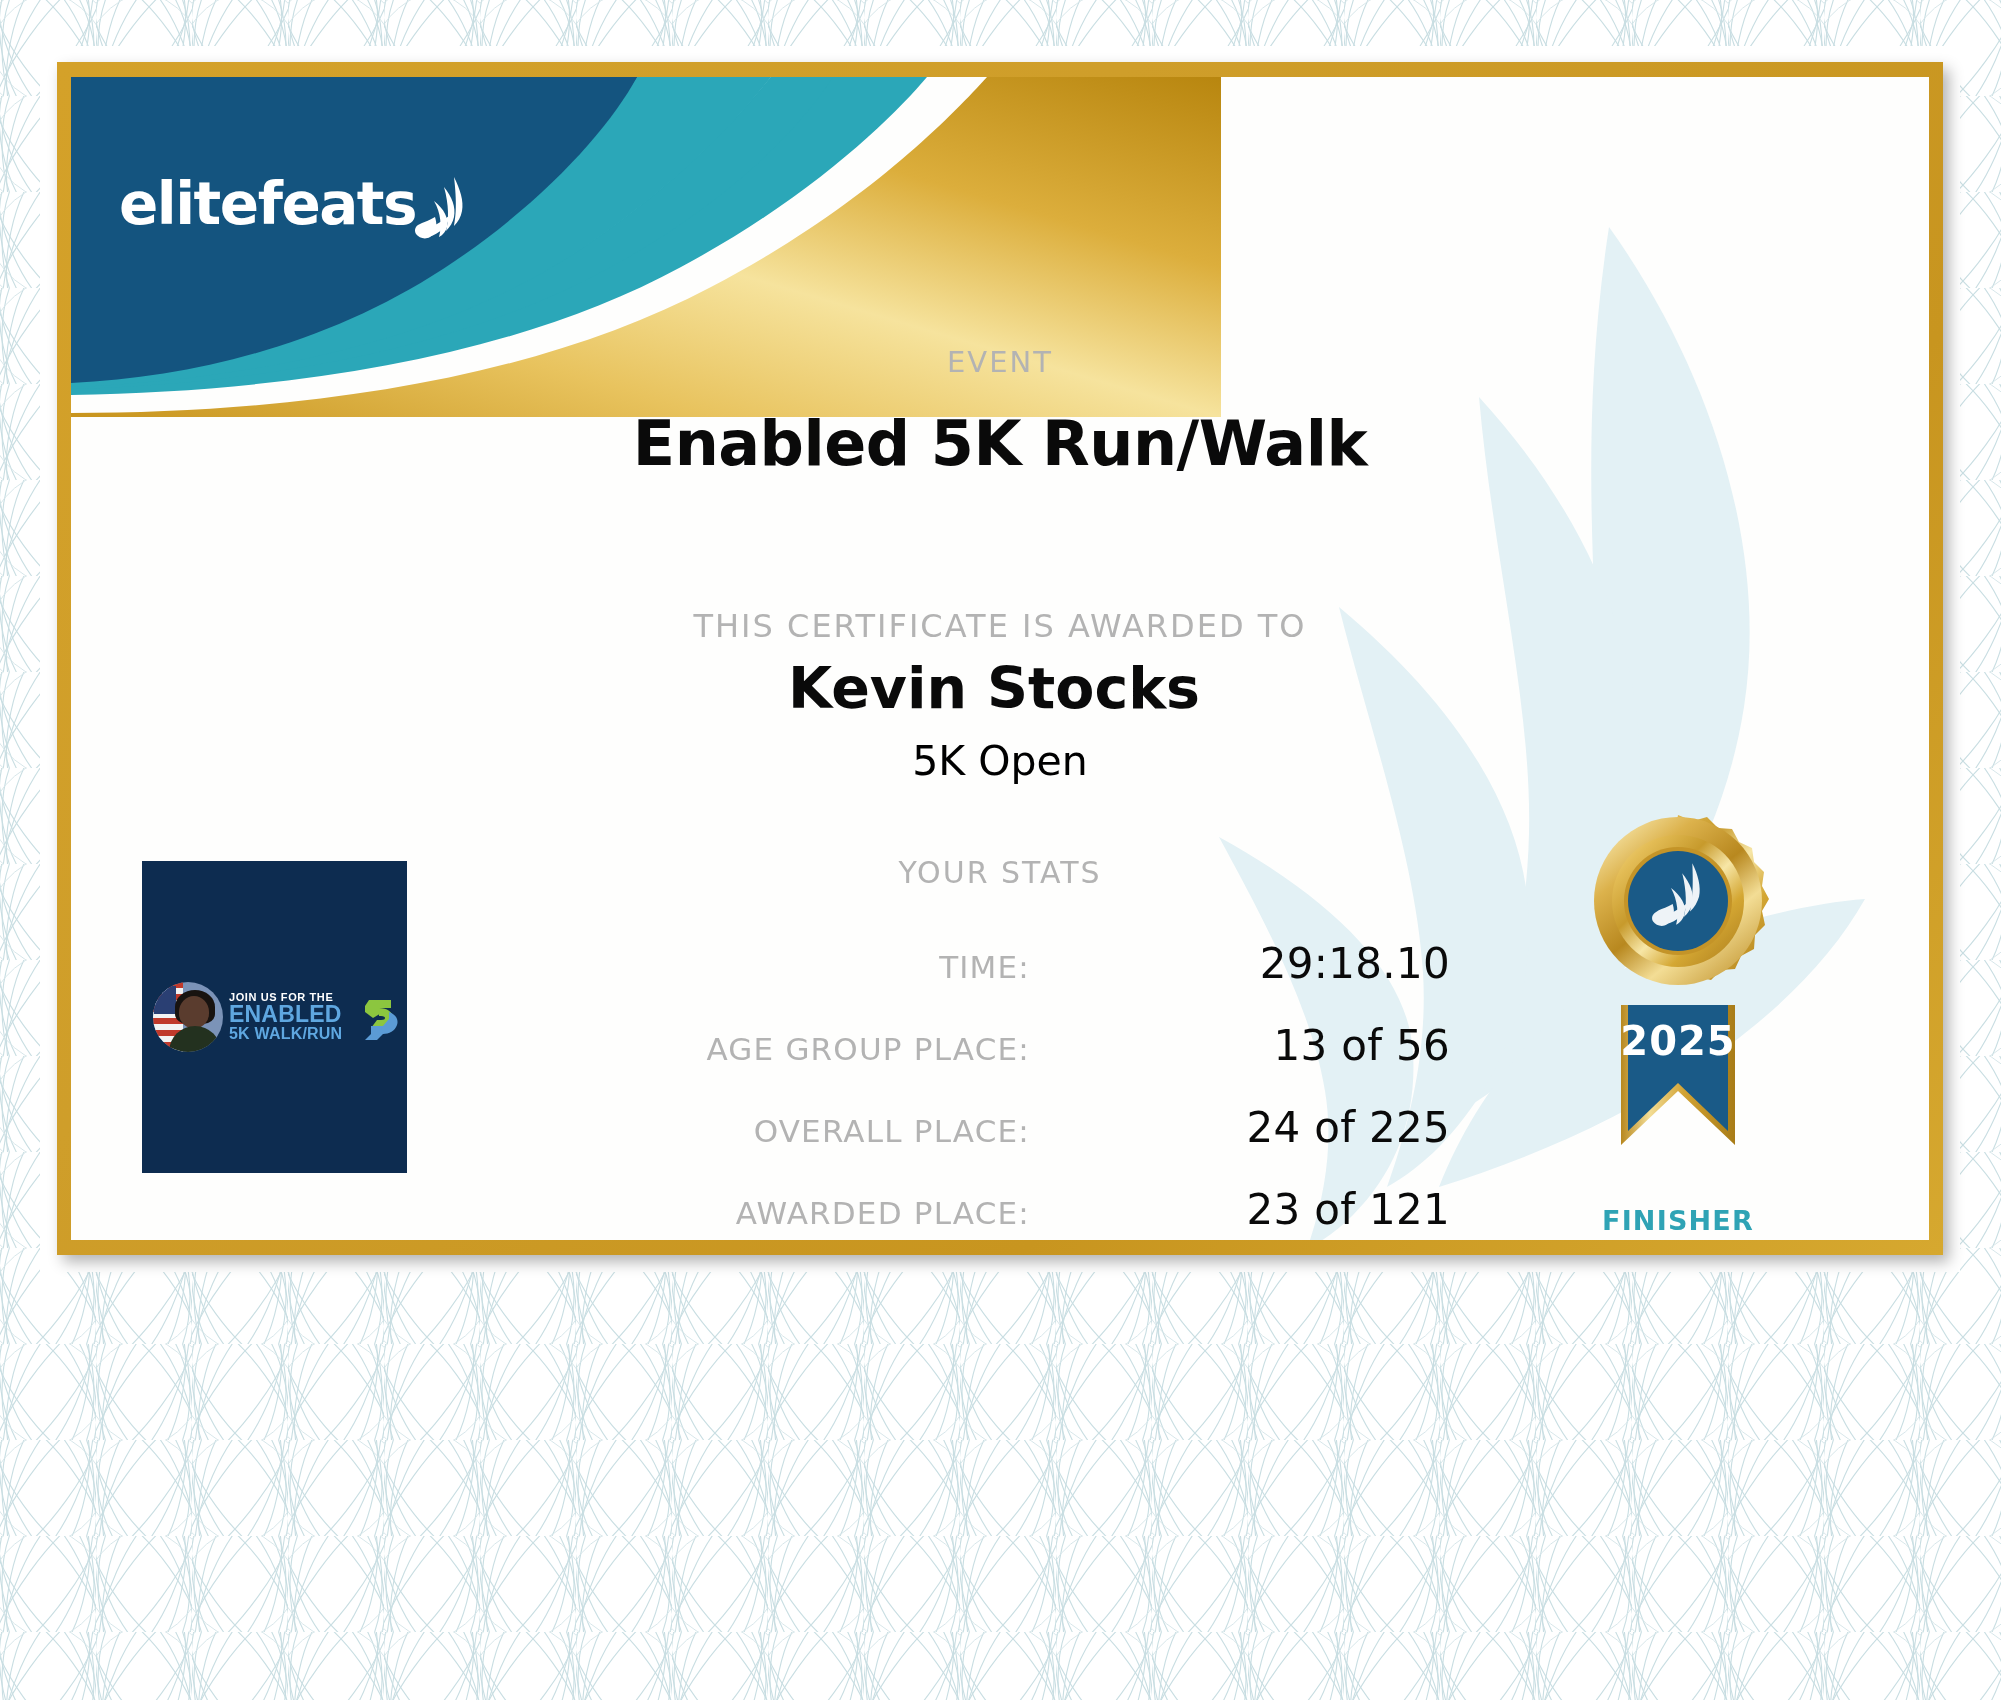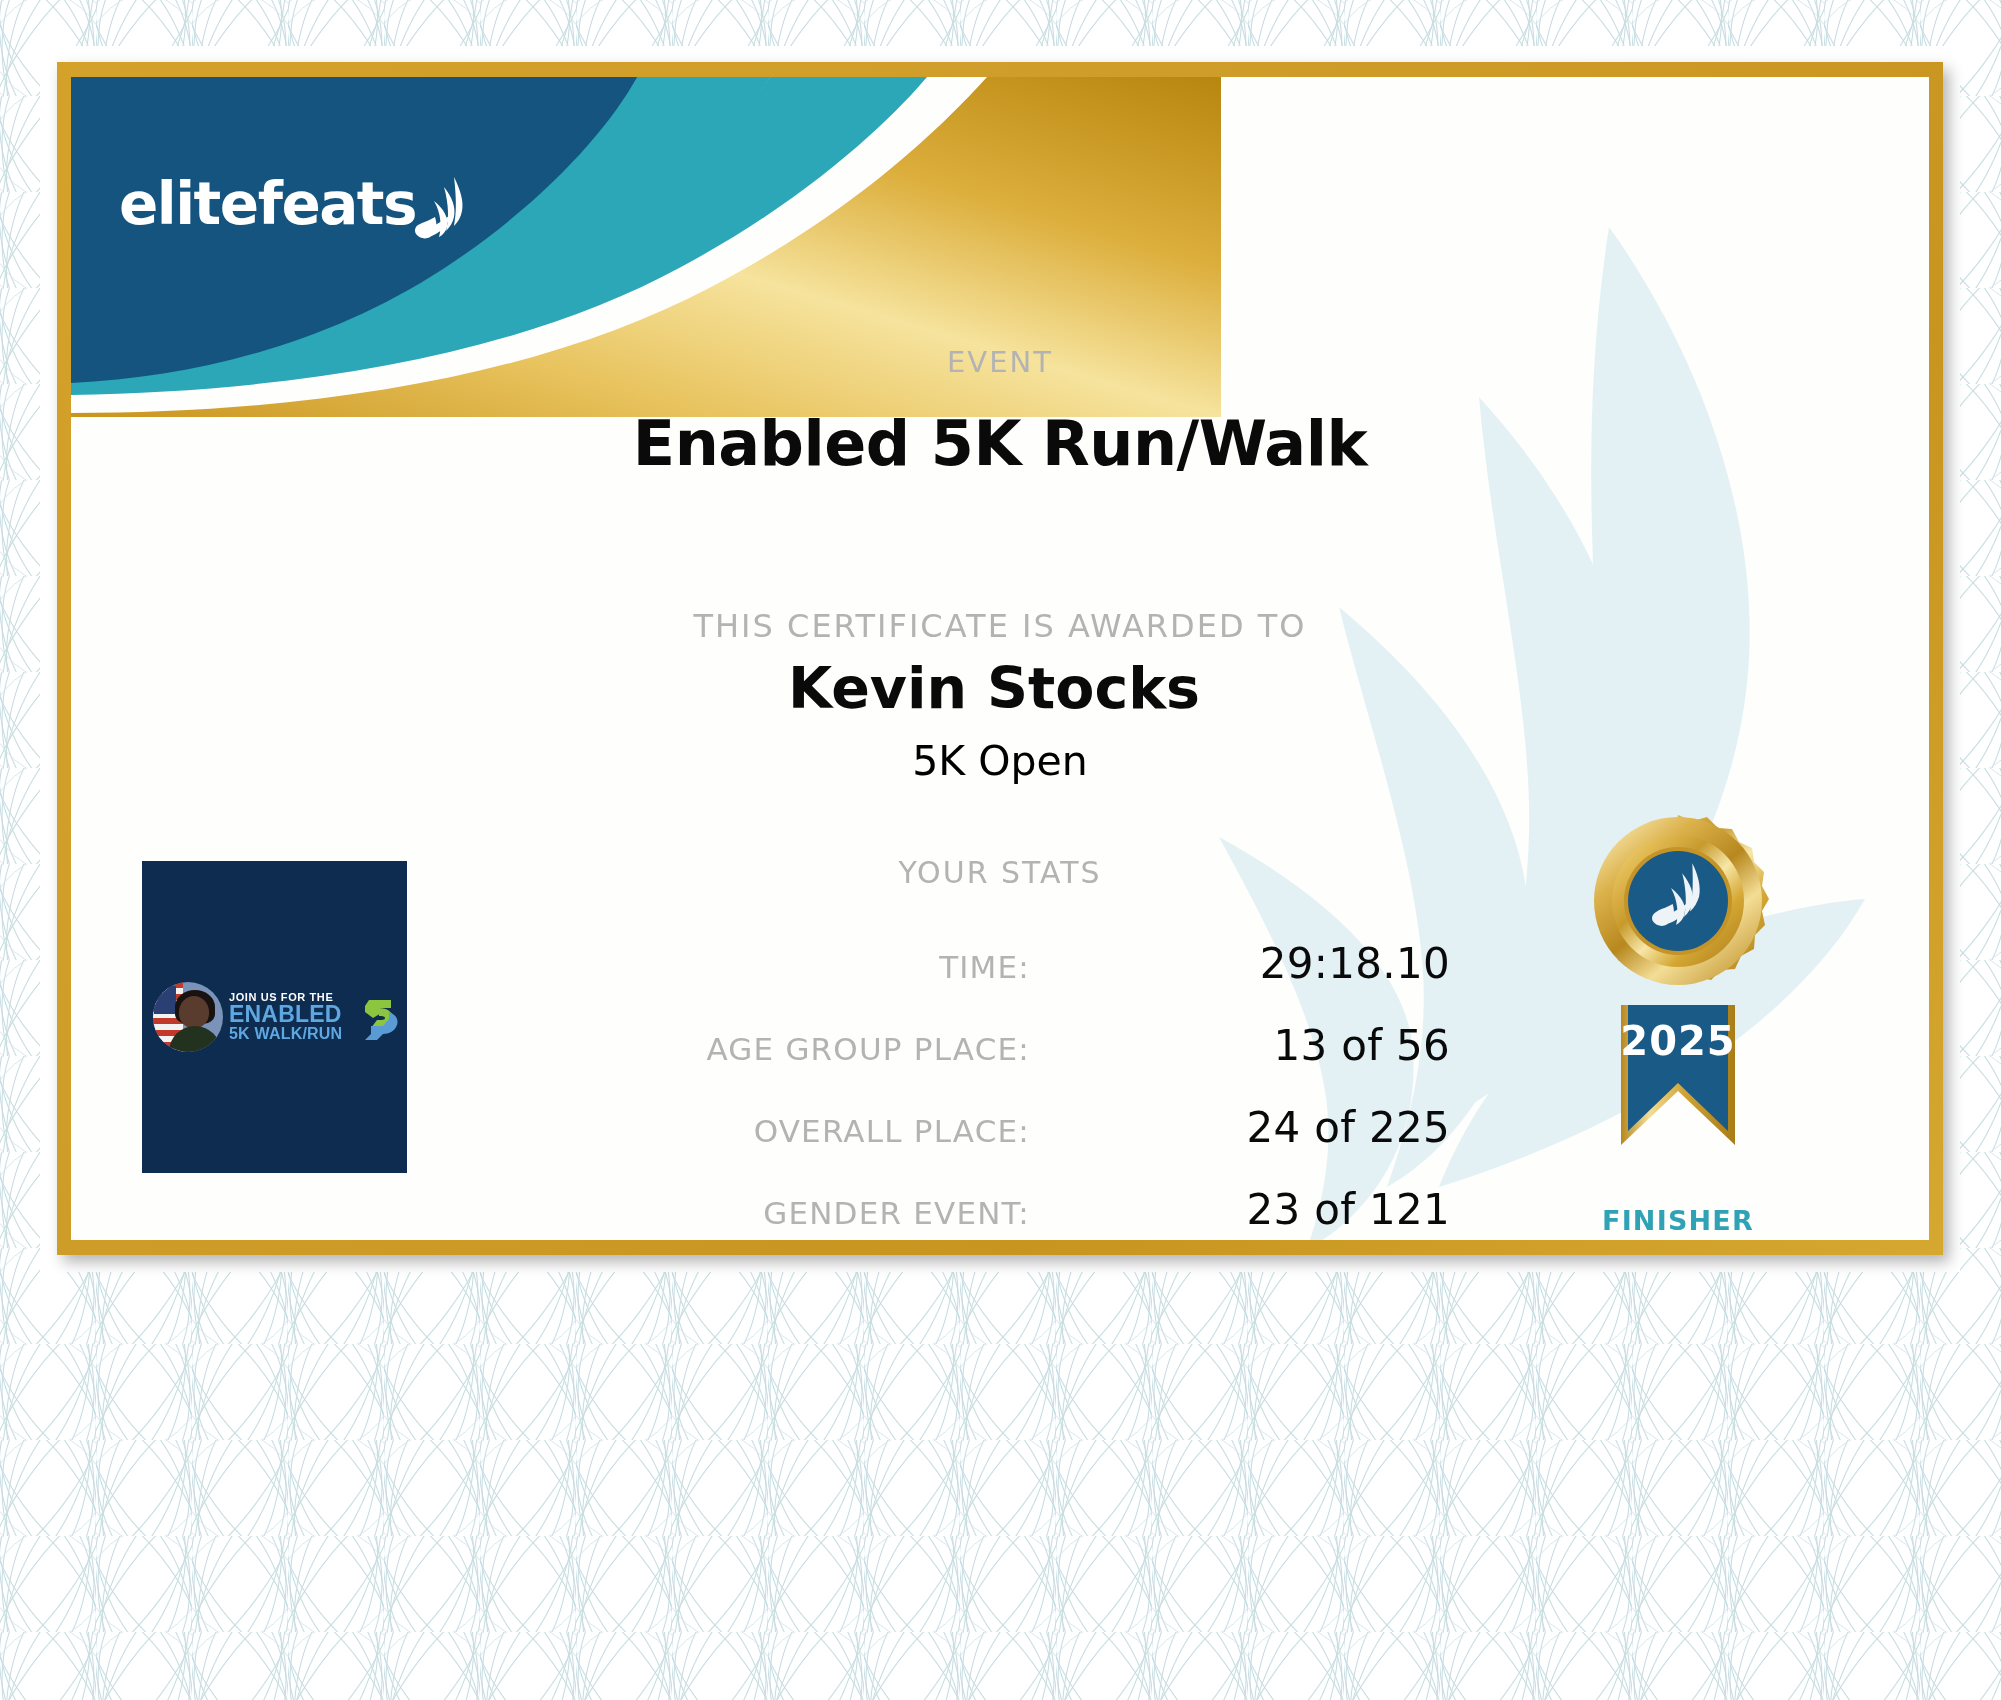--- a/index.html
+++ b/index.html
@@ -438,21 +438,21 @@
           </div>
           <div class="stat-row">
             <span class="stat-key">AGE GROUP PLACE:</span>
             <span class="stat-val">13 of 56</span>
           </div>
           <div class="stat-row">
             <span class="stat-key">OVERALL PLACE:</span>
             <span class="stat-val">24 of 225</span>
           </div>
           <div class="stat-row">
-            <span class="stat-key">GENDER EVENT:</span>
+            <span class="stat-key">AWARDED PLACE:</span>
             <span class="stat-val">23 of 121</span>
           </div>
         </div>
 
       </div>
 
       <div class="event-thumb">
         <div class="thumb-strip">
           <div class="thumb-avatar">
             <div class="flag"></div>

